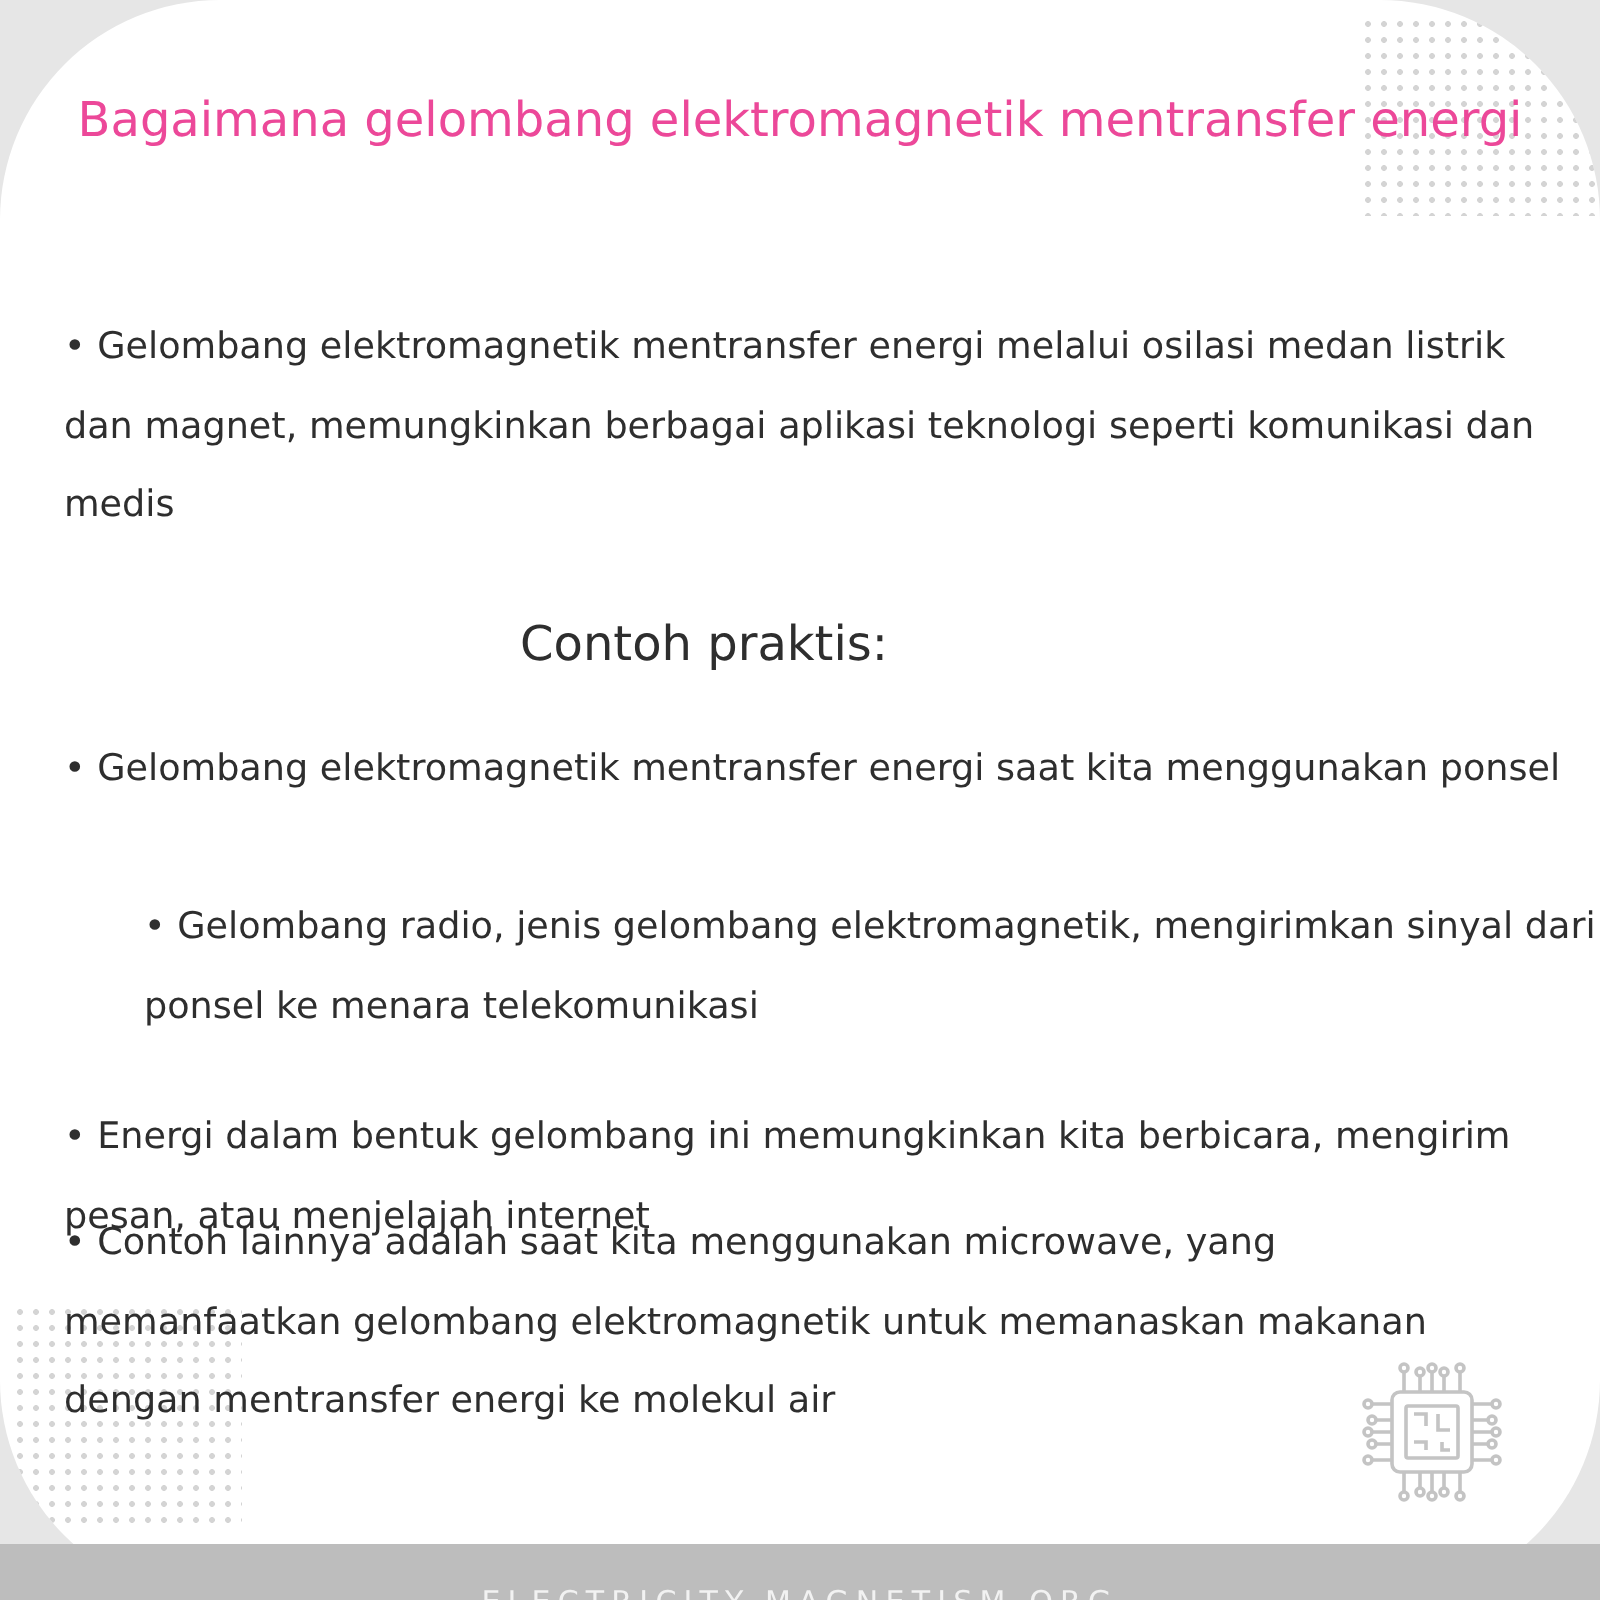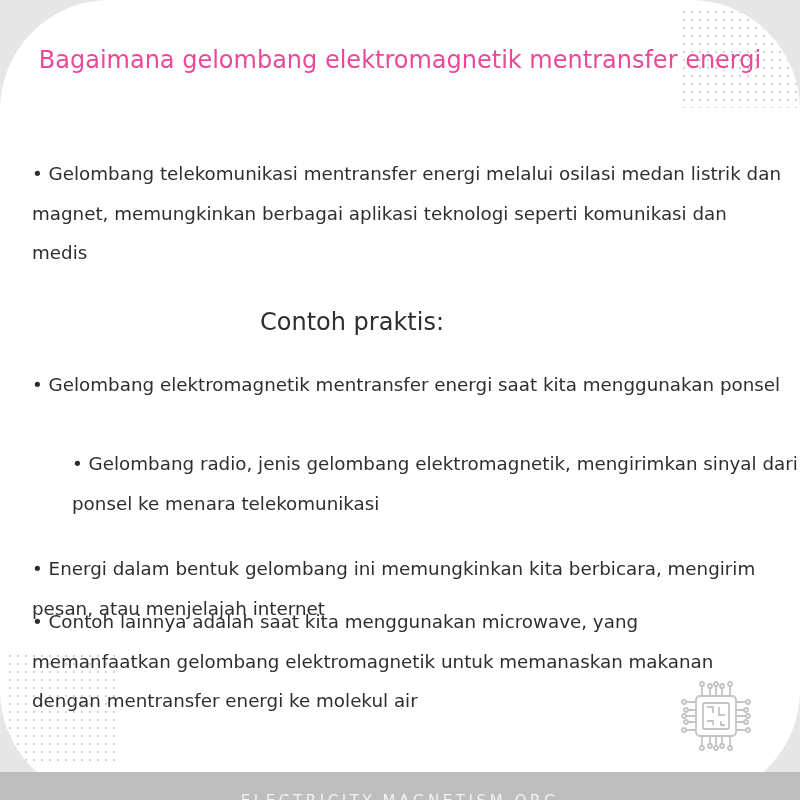--- a/index.html
+++ b/index.html
@@ -53,21 +53,21 @@
   </style>
 </head>
 <body>
 
 <div class="card">
   <div class="dots-tr"></div>
   <div class="dots-bl"></div>
 
   <div class="title">Bagaimana gelombang elektromagnetik mentransfer energi</div>
 
-  <div class="para" style="top:154px;">• Gelombang telekomunikasi mentransfer energi melalui osilasi medan listrik dan magnet, memungkinkan berbagai aplikasi teknologi seperti komunikasi dan medis</div>
+  <div class="para" style="top:154px;">• Gelombang elektromagnetik mentransfer energi melalui osilasi medan listrik dan magnet, memungkinkan berbagai aplikasi teknologi seperti komunikasi dan medis</div>
 
   <div class="sub">Contoh praktis:</div>
 
   <div class="para" style="top:365px;">• Gelombang elektromagnetik mentransfer energi saat kita menggunakan ponsel</div>
   <div class="para" style="top:444px;margin-left:40px;">• Gelombang radio, jenis gelombang elektromagnetik, mengirimkan sinyal dari ponsel ke menara telekomunikasi</div>
   <div class="para" style="top:549px;">• Energi dalam bentuk gelombang ini memungkinkan kita berbicara, mengirim pesan, atau menjelajah internet</div>
   <div class="para" style="top:602px;">• Contoh lainnya adalah saat kita menggunakan microwave, yang memanfaatkan gelombang elektromagnetik untuk memanaskan makanan dengan mentransfer energi ke molekul air</div>
 
   <svg class="chip" viewBox="0 0 80 80" fill="none" stroke="#c4c4c4" stroke-width="1.8">
     <rect x="20" y="20" width="40" height="40" rx="4"></rect>

